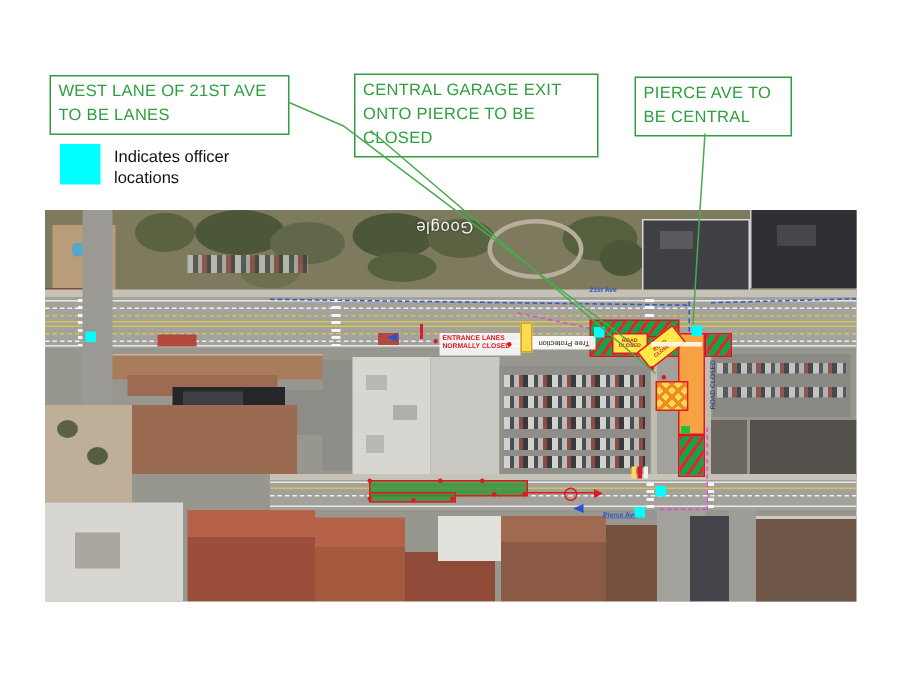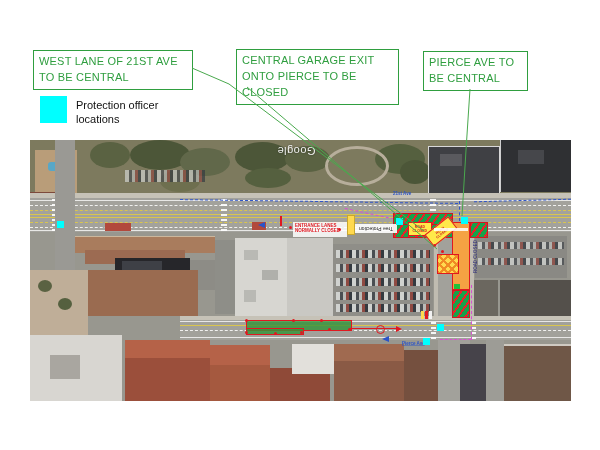--- a/index.html
+++ b/index.html
@@ -219,29 +219,29 @@
       <div class="officer" style="left: 366px; top: 78px; background: rgb(0, 255, 255);"></div>
       <div class="officer" style="left: 431px; top: 77px; background: rgb(0, 255, 255);"></div>
       <div class="officer" style="left: 407px; top: 184px; background: rgb(0, 255, 255);"></div>
       <div class="officer" style="left: 393px; top: 198px; background: rgb(0, 255, 255);"></div>
     </div>
 
   <div class="watermark" style="left:247px;top:5px;">Google</div>
 </div>
 
 <div class="callout" style="left:33px;top:50px;width:148px;">
-  <span>WEST LANE OF 21ST AVE TO BE CENTRAL</span>
+  <span>WEST LANE OF 21ST AVE TO BE LANES</span>
 </div>
 <div class="callout" style="left:236px;top:49px;width:151px;">
   <span>CENTRAL GARAGE EXIT ONTO PIERCE TO BE CLOSED</span>
 </div>
 <div class="callout" style="left:423px;top:51px;width:93px;">
   <span>PIERCE AVE TO BE CENTRAL</span>
 </div>
 
 <div class="legend-swatch" style="left: 40px; top: 96px; background: rgb(0, 255, 255);"></div>
-<div class="legend-label" style="left:76px;top:98px;">Protection officer locations</div>
+<div class="legend-label" style="left:76px;top:98px;">Indicates officer locations</div>
 
 <svg class="leaders" width="600" height="450" viewBox="0 0 600 450">
   <polyline points="192,68 229,84 424,231" fill="none" stroke="#4aa94e" stroke-width="1"></polyline>
   <polyline points="247,87 437,249" fill="none" stroke="#4aa94e" stroke-width="1"></polyline>
   <polyline points="470,89 466,150 462,216" fill="none" stroke="#4aa94e" stroke-width="1"></polyline>
 </svg>
 
 </body></html>

